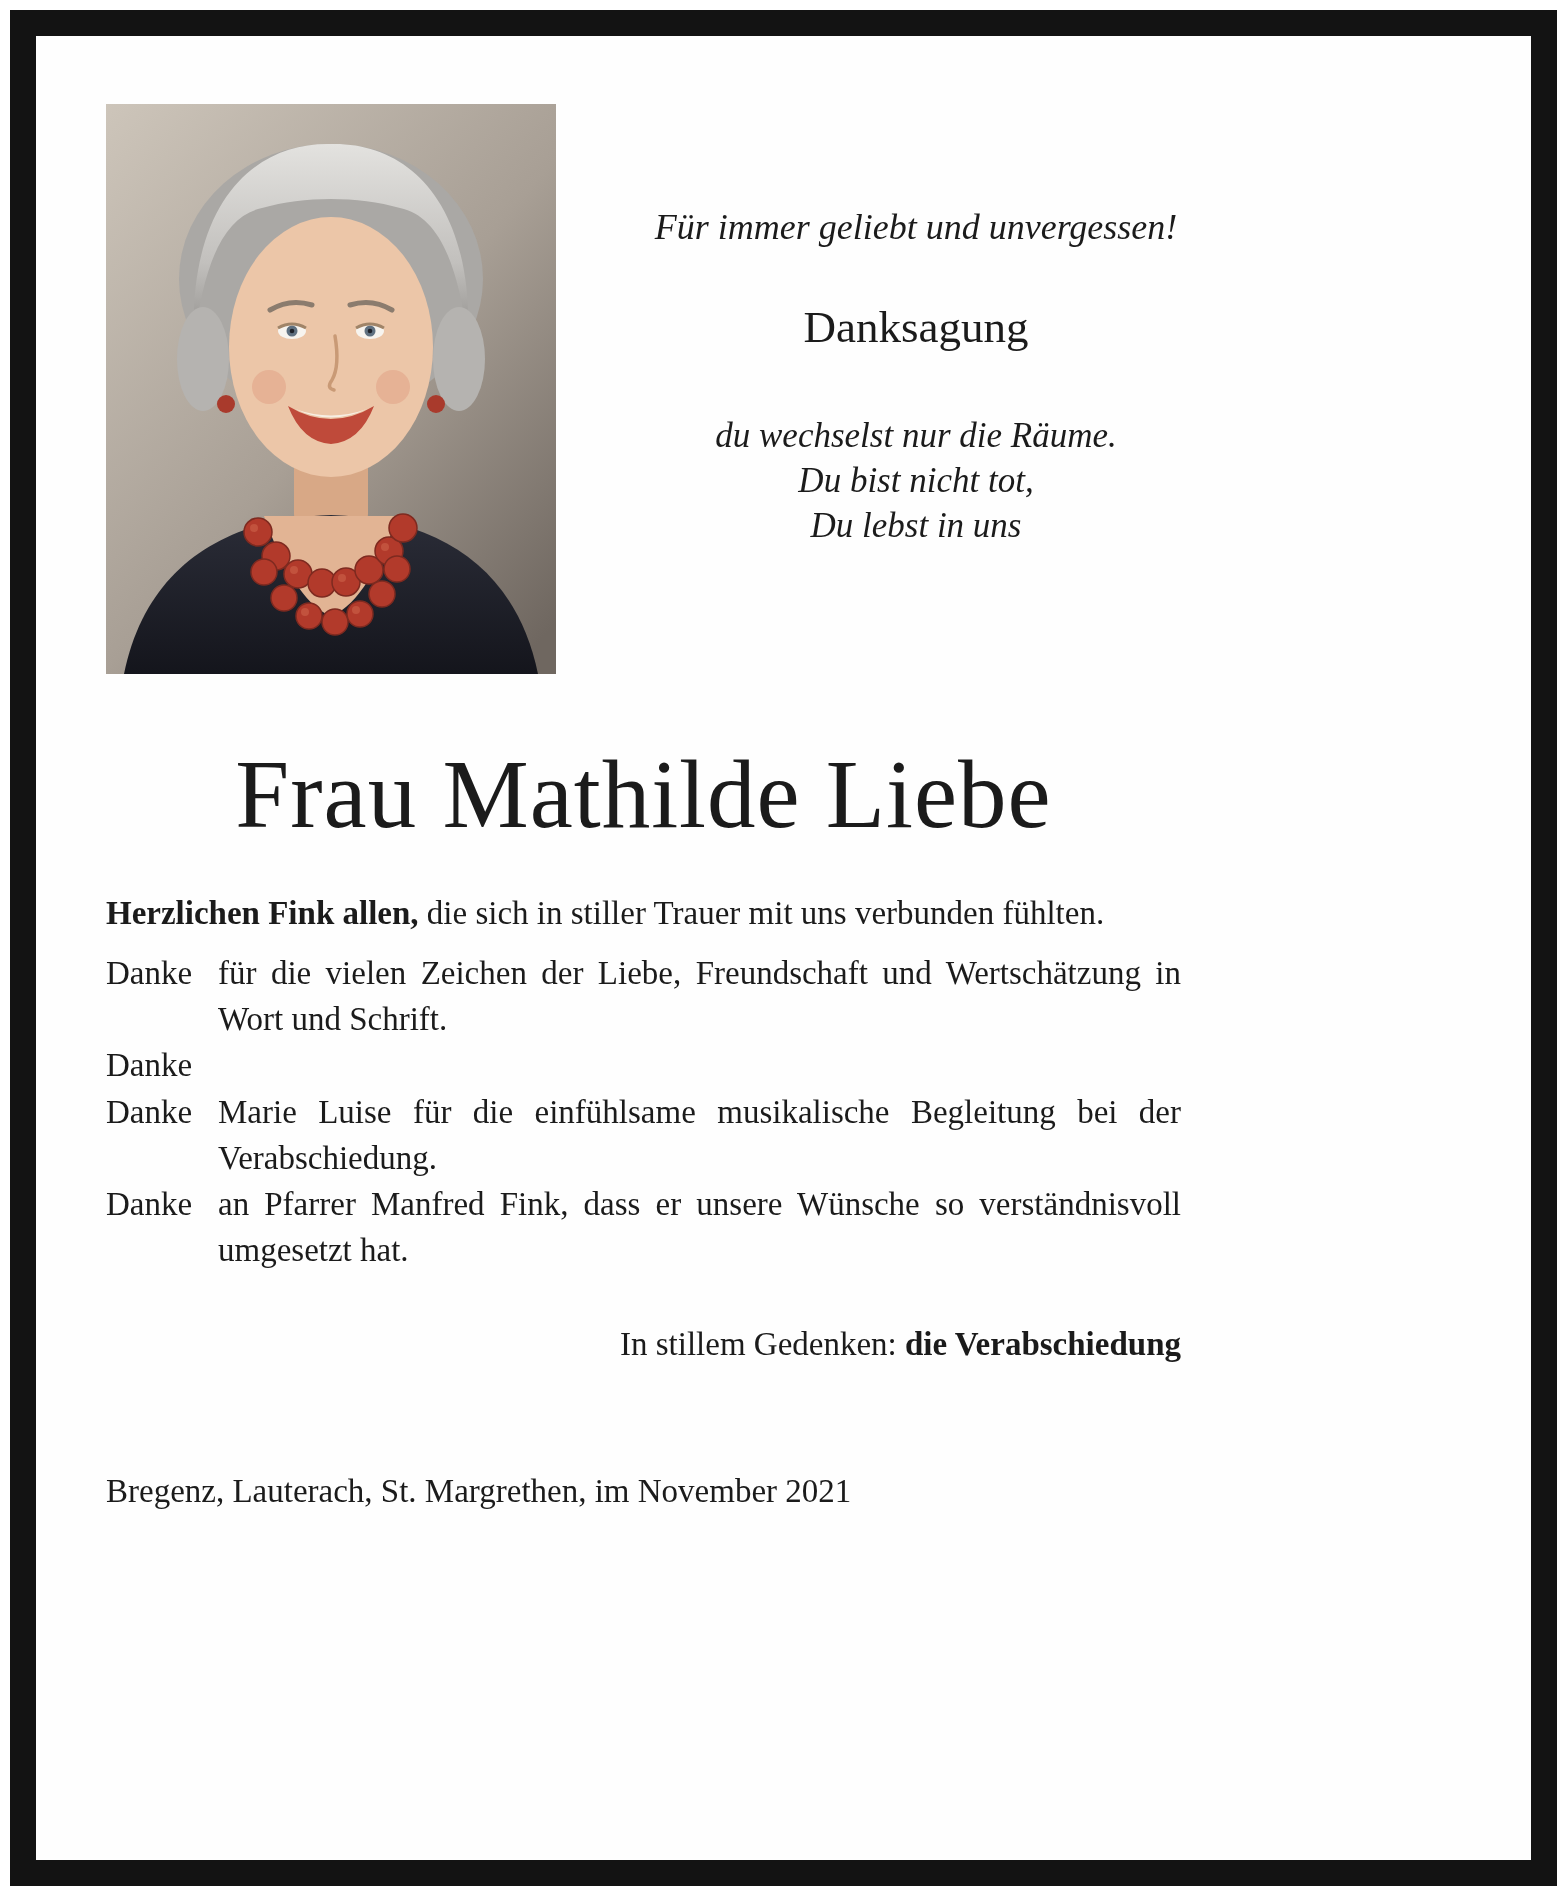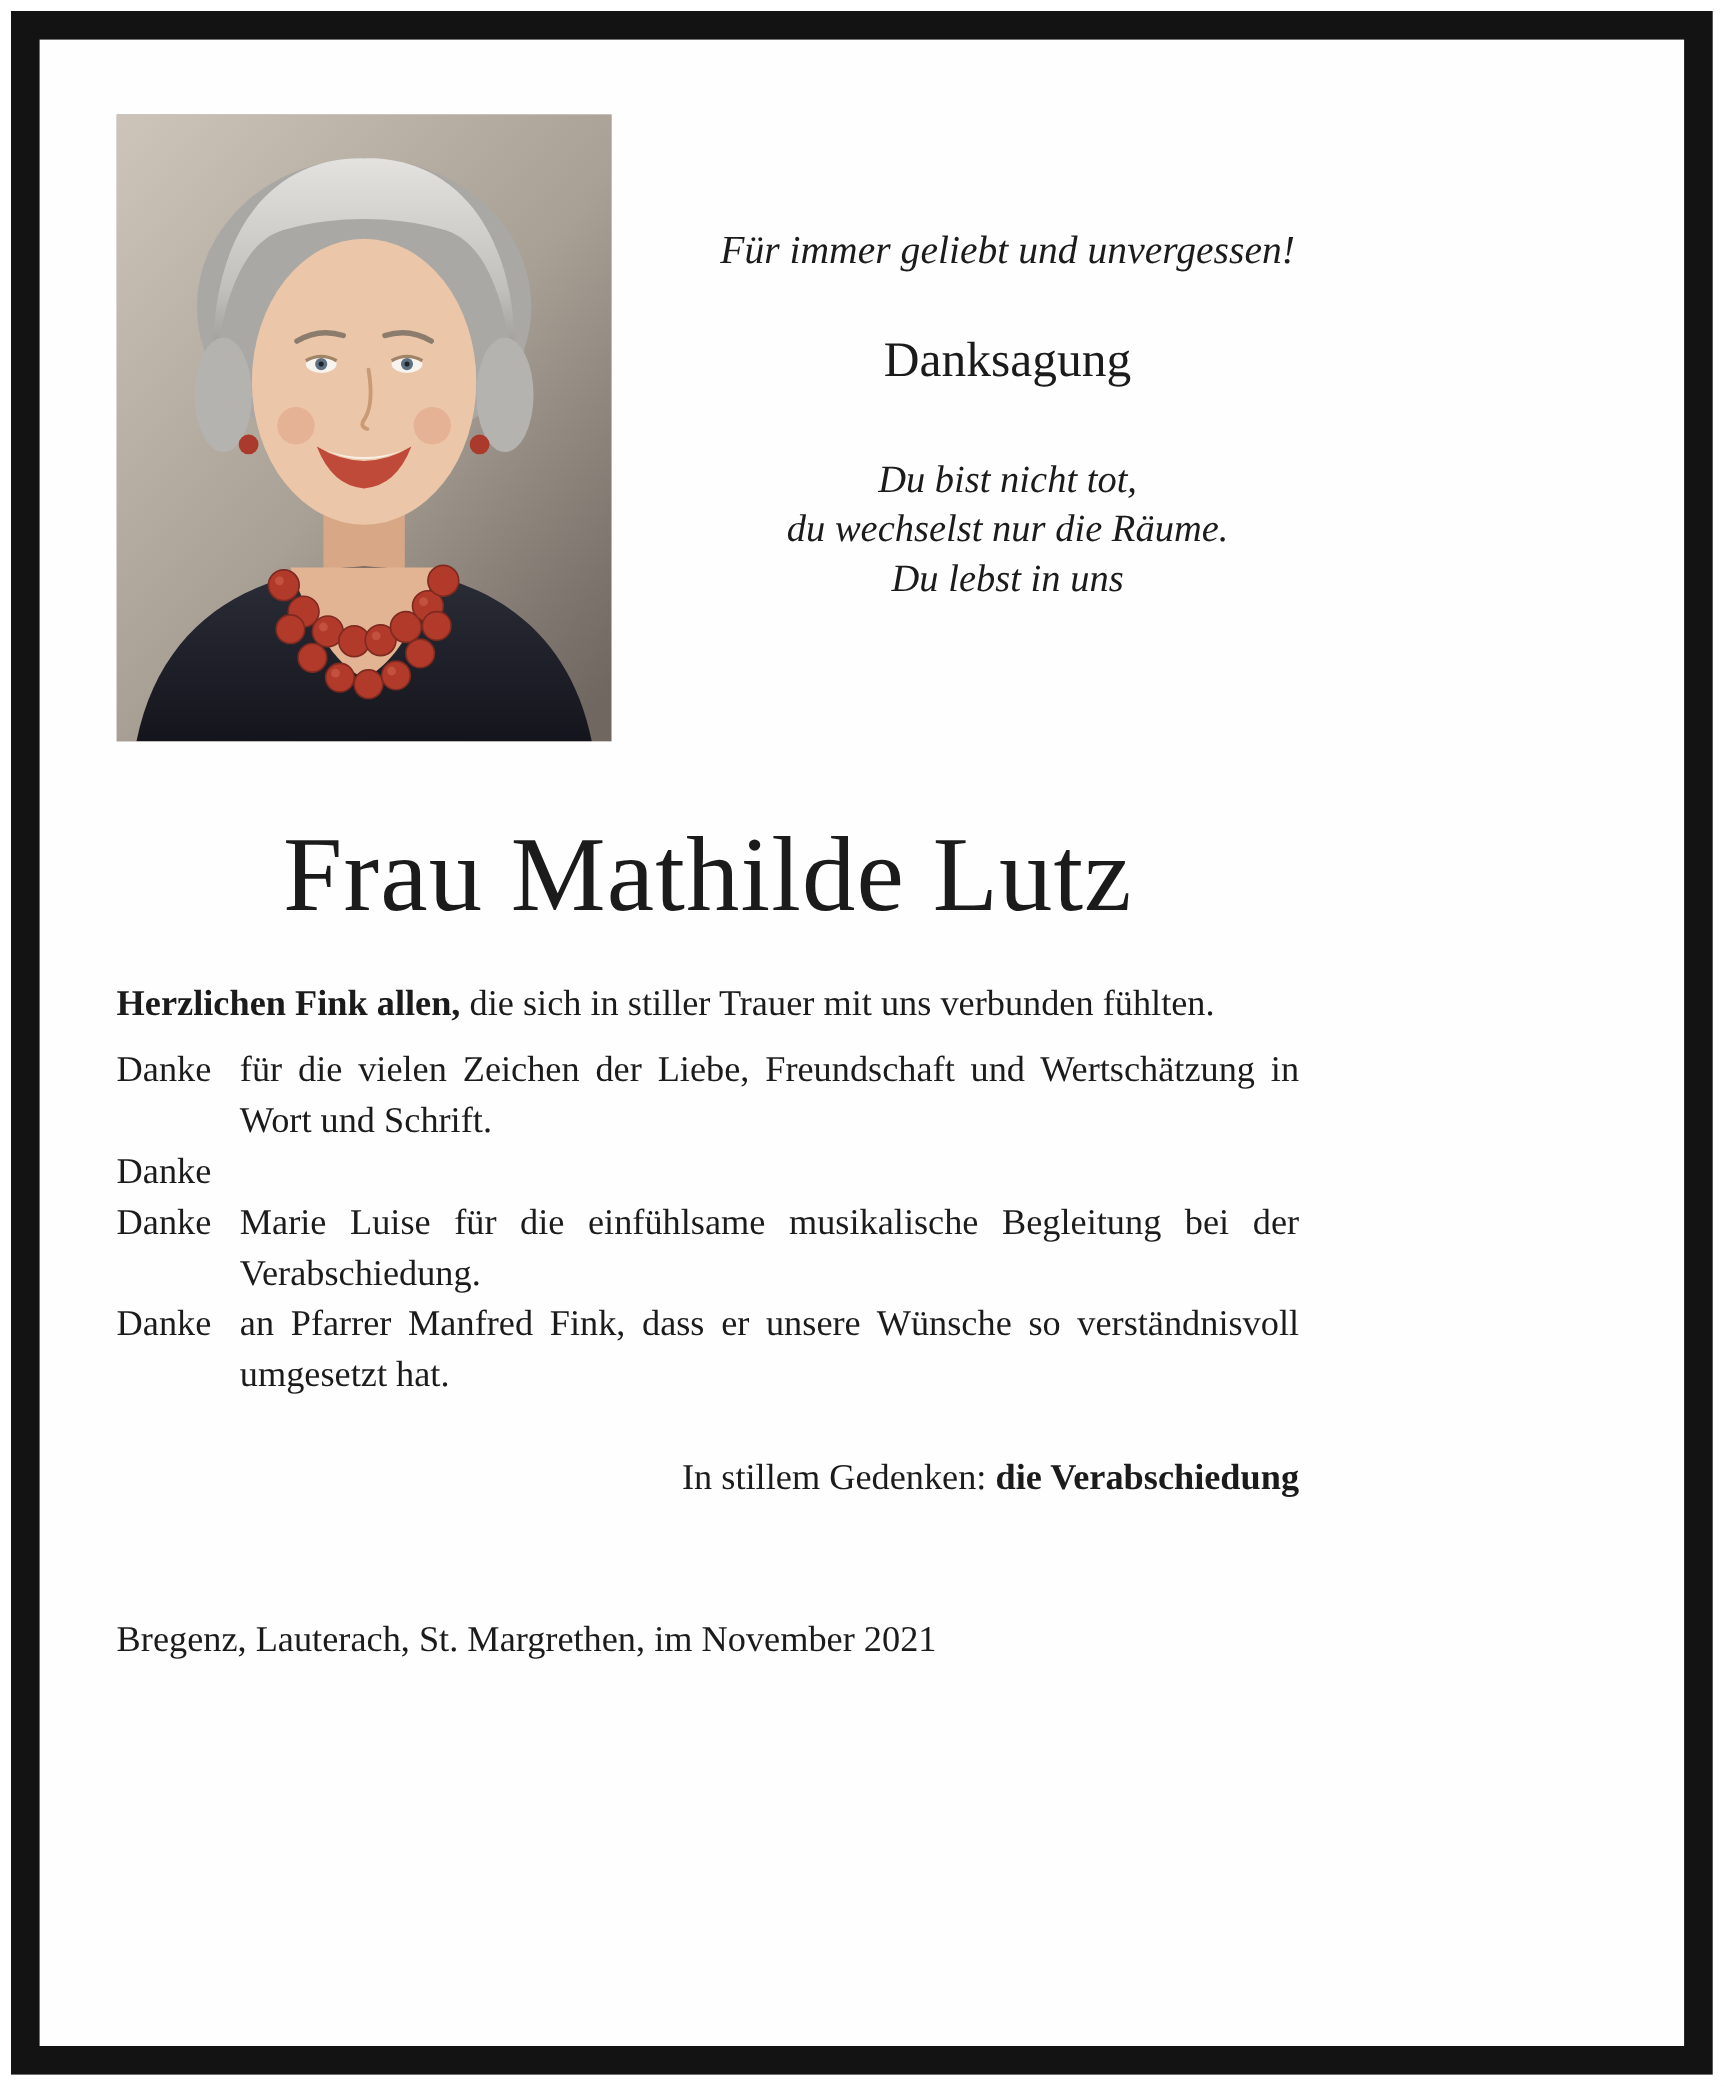--- a/index.html
+++ b/index.html
@@ -185,29 +185,29 @@
                 <circle cx="199" cy="508" r="4"></circle>
                 <circle cx="250" cy="506" r="4"></circle>
             </g>
           </svg>
         </div>
 
         <div class="right-col">
           <div class="tagline">Für immer geliebt und unvergessen!</div>
           <div class="notice-title">Danksagung</div>
           <div class="poem">
+            <div class="poem-line">du wechselst nur die Räume.</div>
             <div class="poem-line">Du bist nicht tot,</div>
-            <div class="poem-line">du wechselst nur die Räume.</div>
             <div class="poem-line">Du lebst in uns</div>
           </div>
         </div>
       </div>
 
       <div class="main-col name-block">
-        <h1 class="name">Frau Mathilde Lutz</h1>
+        <h1 class="name">Frau Mathilde Liebe</h1>
       </div>
 
       <div class="main-col body-text">
         <p class="intro"><b>Herzlichen Fink allen,</b><span> die sich in stiller Trauer mit uns verbunden fühlten.</span></p>
 
         <div class="danke-list">
           <div class="danke-item">
             <div class="danke-term">Danke</div>
             <div class="danke-text">für die vielen Zeichen der Liebe, Freundschaft und Wertschätzung in Wort und Schrift.</div>
           </div>

